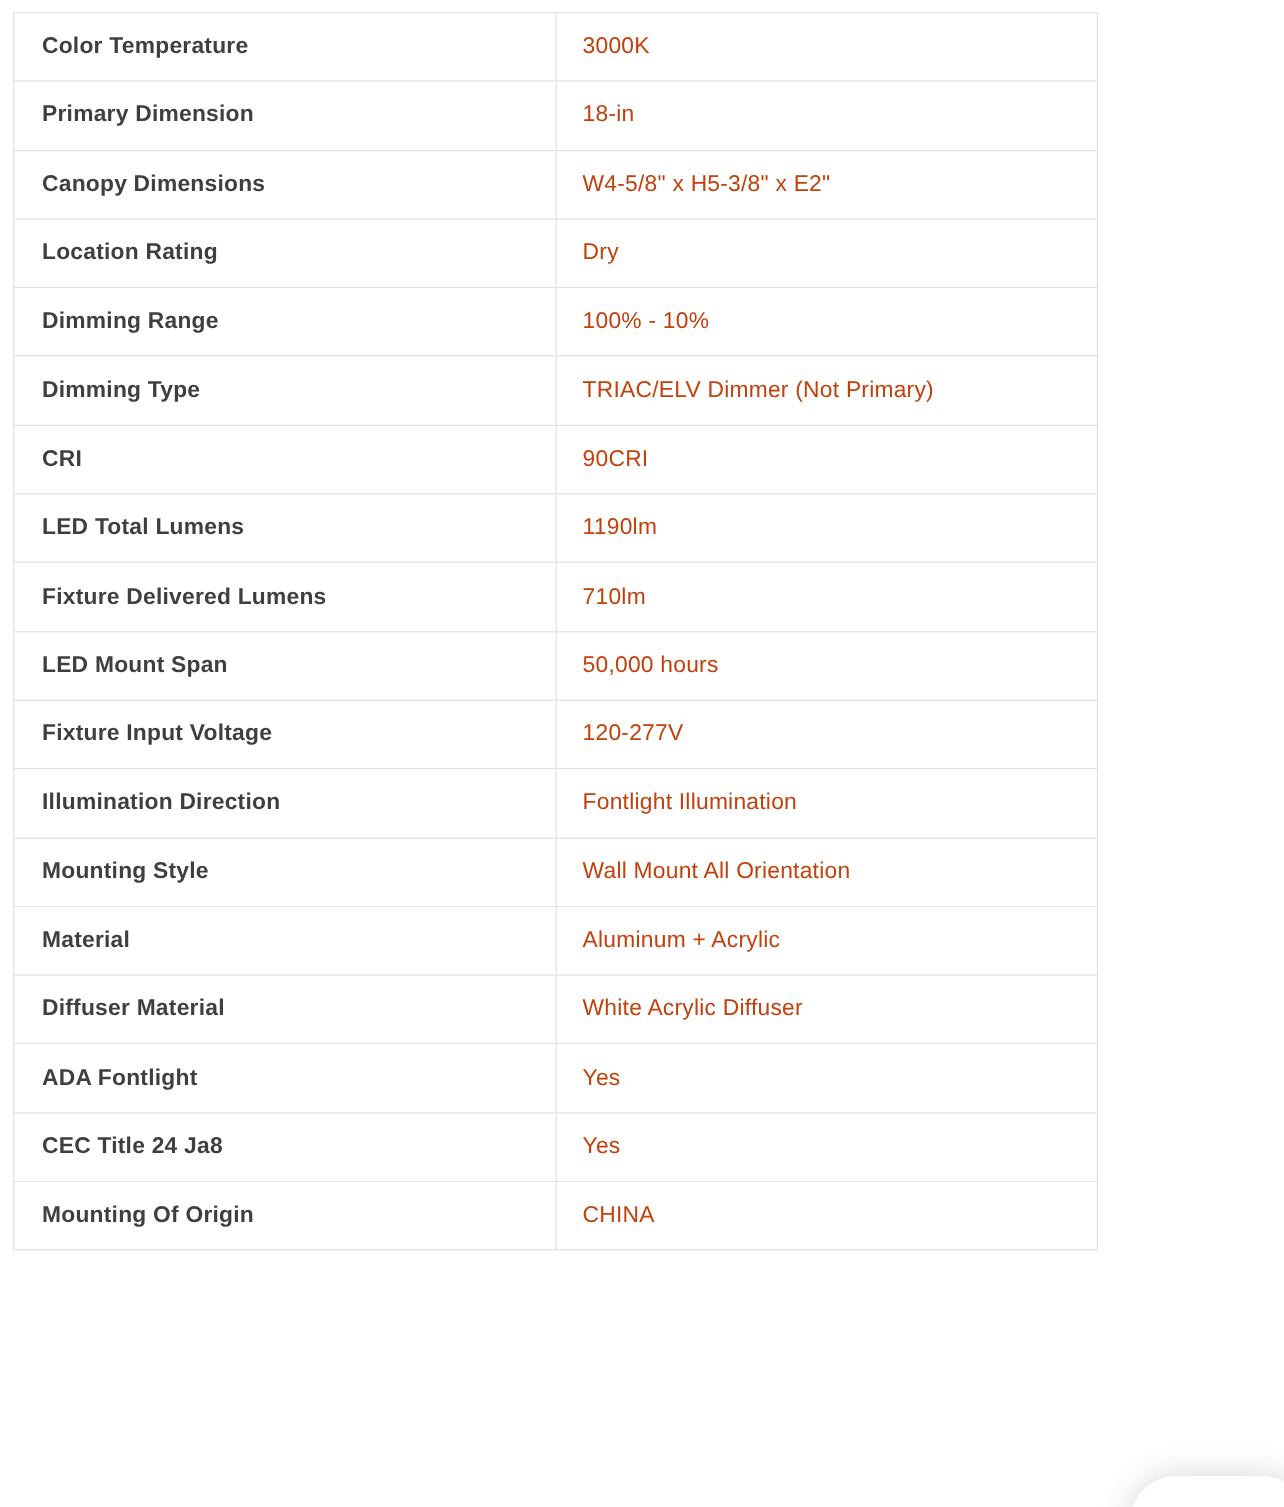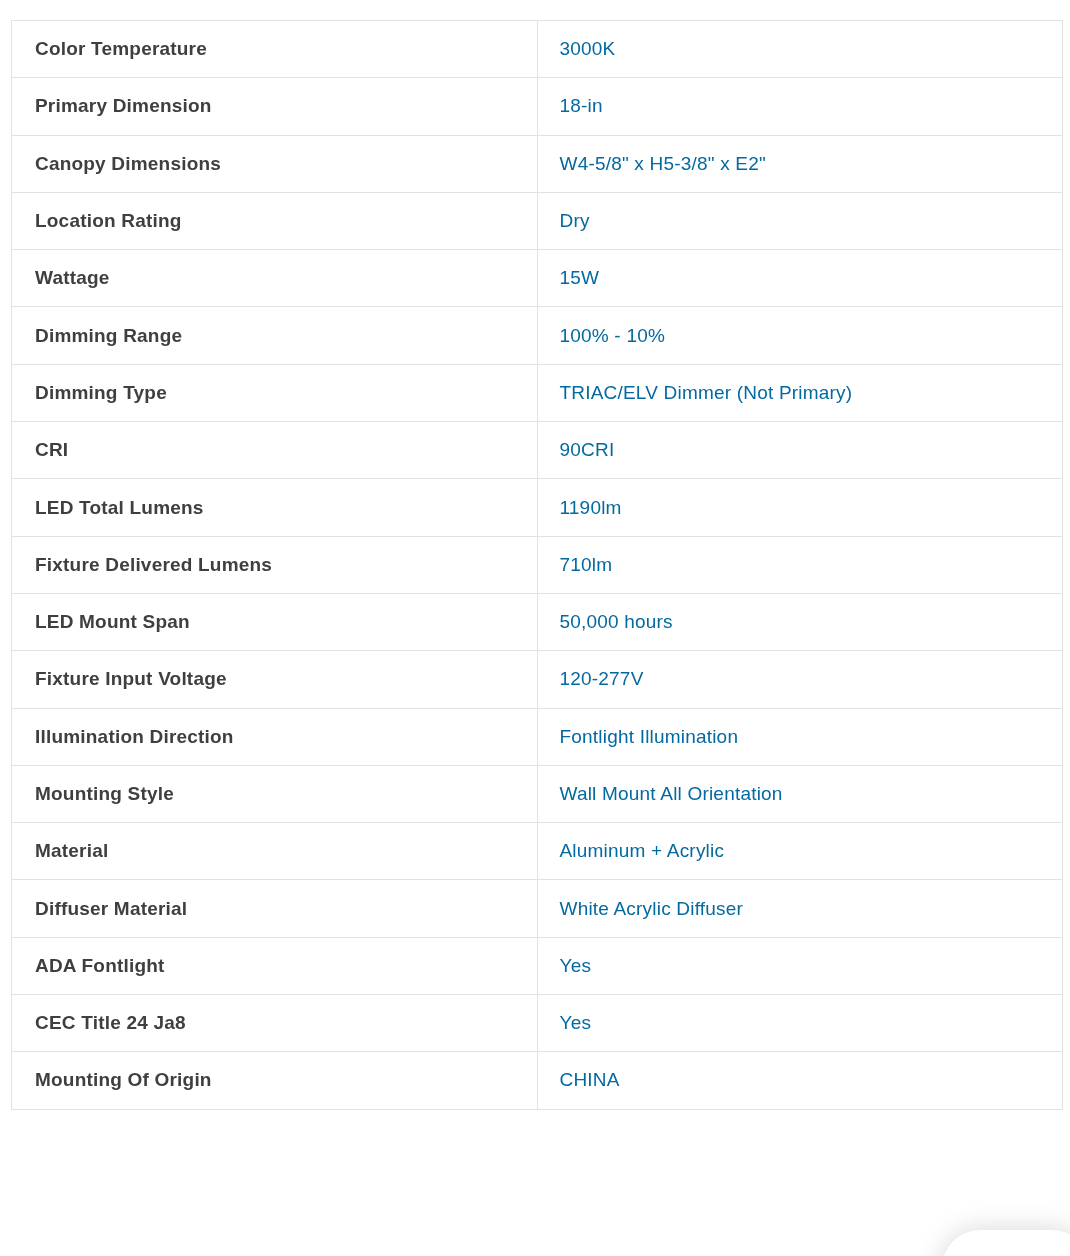--- a/index.html
+++ b/index.html
@@ -11,22 +11,22 @@
   .page {
     position: relative;
     width: 1070px;
     height: 1256px;
     background: #ffffff;
     overflow: hidden;
   }
   table.spec-table {
     position: absolute;
     left: 11px;
-    top: 20px;
-    width: 1052px;
+    top: 10px;
+    width: 904px;
     border-collapse: collapse;
     table-layout: fixed;
   }
   table.spec-table td {
     border: 1.5px solid #e2e2e2;
     height: 57.3px;
     box-sizing: border-box;
     vertical-align: middle;
     font-size: 19px;
     letter-spacing: 0.2px;
@@ -37,21 +37,21 @@
   td.spec-label {
     width: 50%;
     padding-left: 23px;
     font-weight: bold;
     color: #3f3f3f;
   }
   td.spec-value {
     width: 50%;
     padding-left: 22px;
     font-weight: normal;
-    color: #0369a1;
+    color: #c2410c;
   }
   .chat-widget {
     position: absolute;
     right: -20px;
     bottom: -58px;
     width: 148px;
     height: 84px;
     background: #ffffff;
     border-radius: 38px;
     box-shadow: 0 0 28px rgba(0, 0, 0, 0.16);
@@ -74,24 +74,20 @@
         <td class="spec-label">Primary Dimension</td>
         <td class="spec-value">18-in</td>
       </tr>
       <tr>
         <td class="spec-label">Canopy Dimensions</td>
         <td class="spec-value">W4-5/8" x H5-3/8" x E2"</td>
       </tr>
       <tr>
         <td class="spec-label">Location Rating</td>
         <td class="spec-value">Dry</td>
-      </tr>
-      <tr>
-        <td class="spec-label">Wattage</td>
-        <td class="spec-value">15W</td>
       </tr>
       <tr>
         <td class="spec-label">Dimming Range</td>
         <td class="spec-value">100% - 10%</td>
       </tr>
       <tr>
         <td class="spec-label">Dimming Type</td>
         <td class="spec-value">TRIAC/ELV Dimmer (Not Primary)</td>
       </tr>
       <tr>

